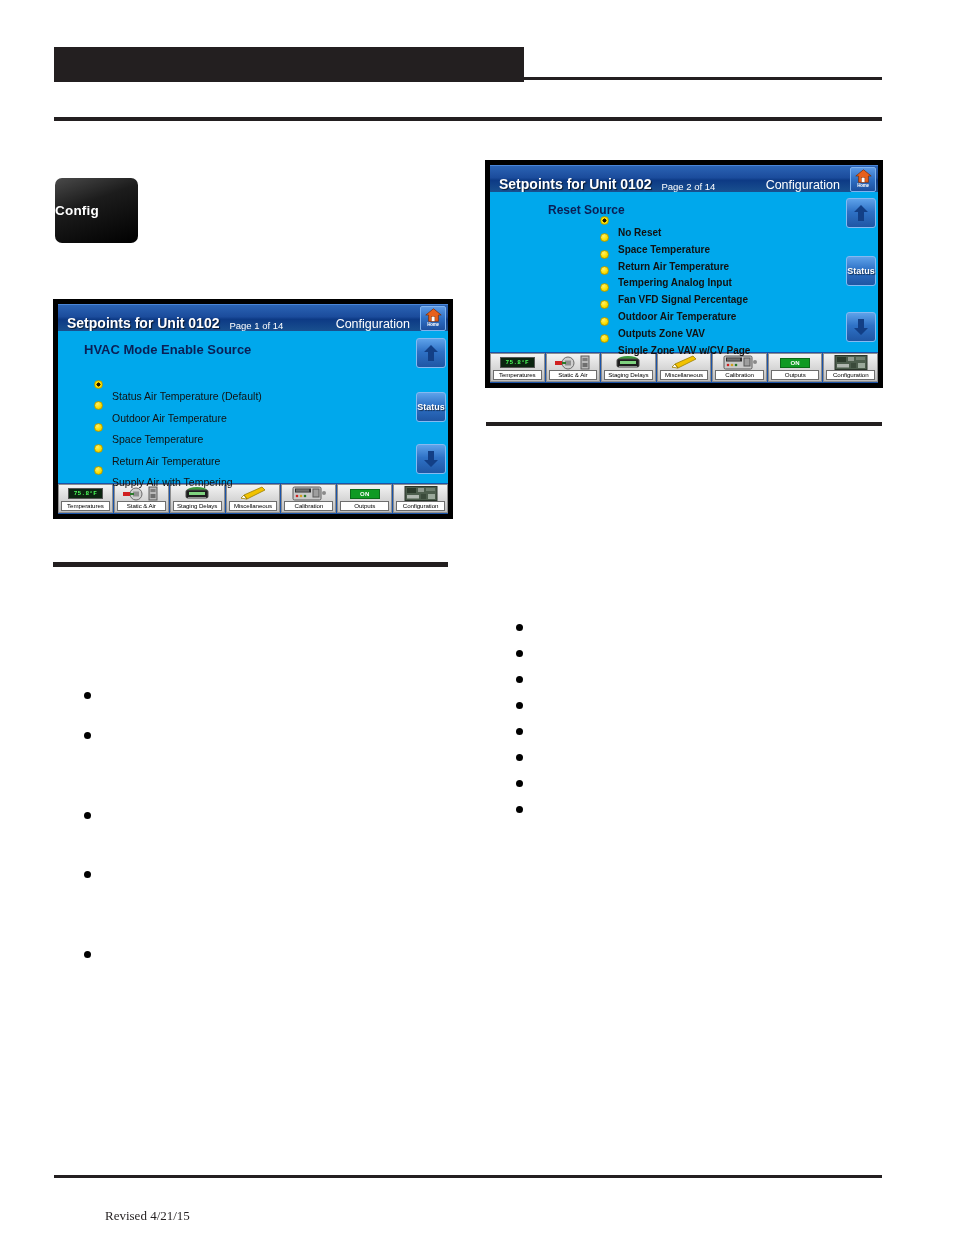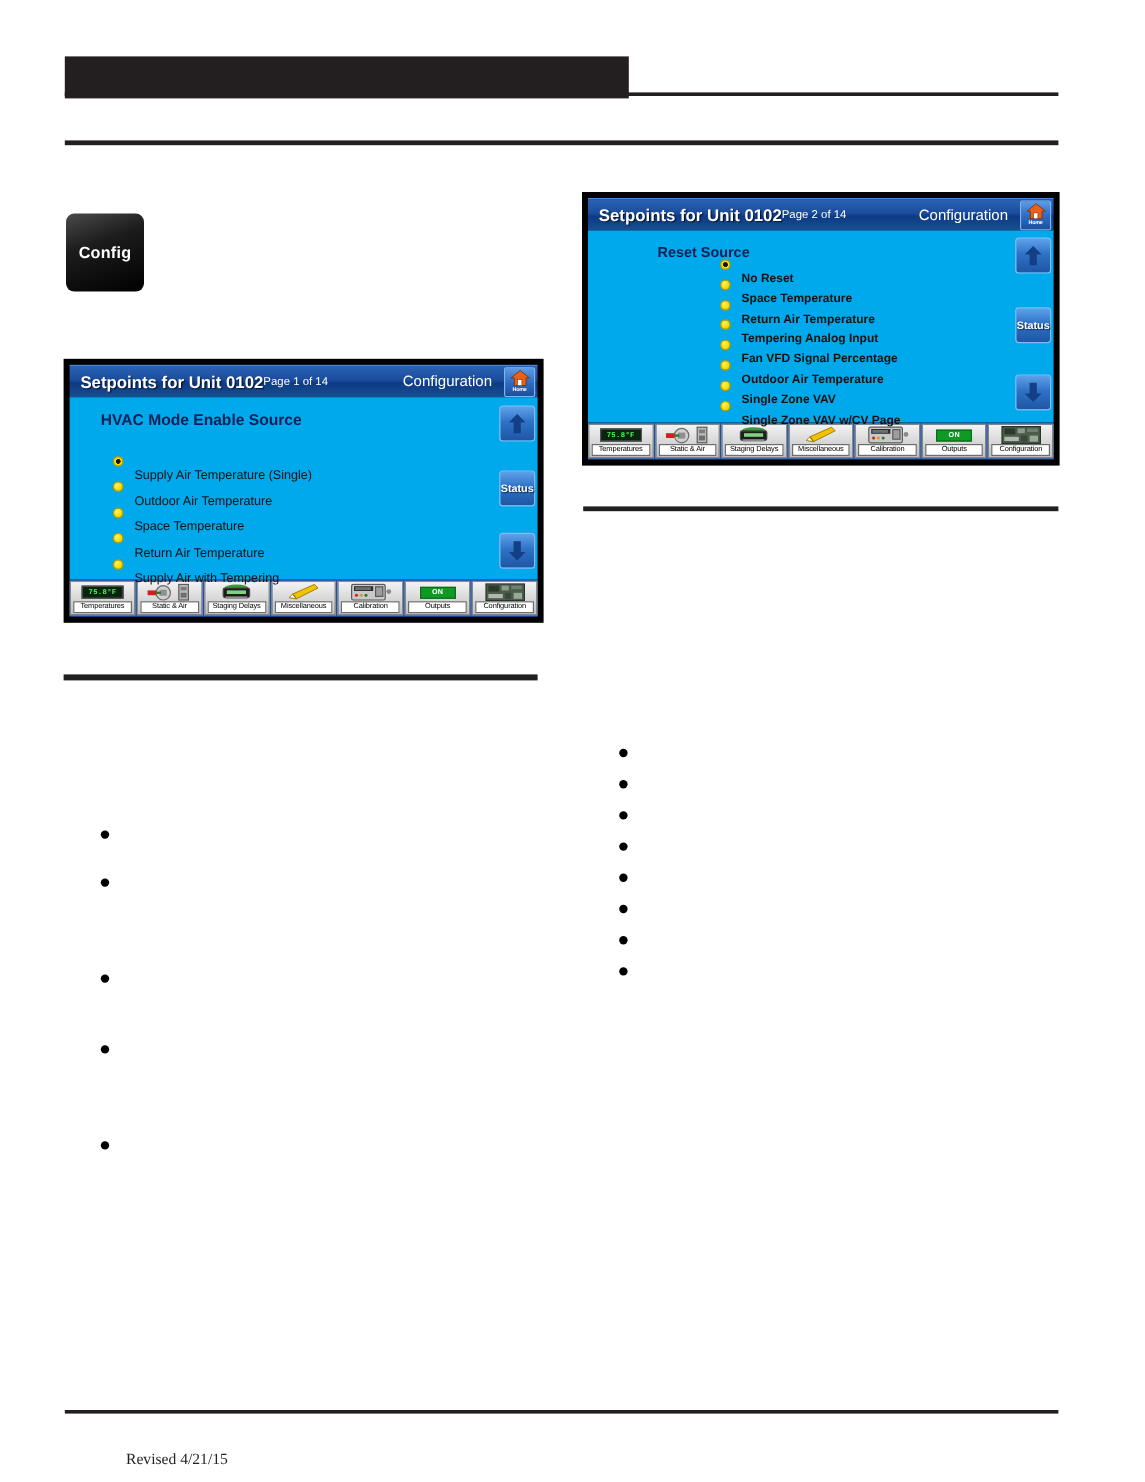--- a/index.html
+++ b/index.html
@@ -26,29 +26,29 @@
   }
   .rule-top-full   { left: 54px;  top: 77px;  width: 828px; height: 3px; }
   .rule-head       { left: 54px;  top: 117px; width: 828px; height: 4px; }
   .rule-left-mid   { left: 53px;  top: 562px; width: 395px; height: 5px; }
   .rule-right-mid  { left: 486px; top: 422px; width: 396px; height: 4px; }
   .rule-footer     { left: 54px;  top: 1175px; width: 828px; height: 3px; }
 
   .config-chip {
     position: absolute;
     left: 55px; top: 178px;
-    width: 65px; height: 65px;
+    width: 83px; height: 65px;
     border-radius: 7px;
     background: linear-gradient(160deg, #4a4a4a 0%, #1c1c1c 38%, #000 100%);
     color: #ffffff;
     font-size: 13.5px;
     font-weight: bold;
     display: flex;
     align-items: center;
-    justify-content: center;
+    justify-content: flex-start;
     letter-spacing: .2px;
   }
 
   .footer-text {
     position: absolute;
     left: 105px; top: 1188px;
     font-family: "Liberation Serif", serif;
     font-size: 13px;
     color: #231f20;
     margin-top: 20px;
@@ -70,34 +70,35 @@
     background: #000000;
     border: 1px solid #000;
     padding: 3px 3px 3px 3px;
     box-shadow: 0 0 0 1px #000;
   }
   .hmi-header {
     position: relative;
     height: 27px;
     background: linear-gradient(180deg, #2b63b4 0%, #1b4c9c 45%, #0d3a85 55%, #19508f 100%);
     display: flex;
-    align-items: center;
+    align-items: flex-end;
     border-top: 1px solid #4a86d8;
   }
   .hmi-title {
     color: #ffffff;
     font-weight: bold;
     font-size: 14px;
     margin-left: 9px;
     text-shadow: 1px 1px 1px rgba(0,0,0,.7);
     white-space: nowrap;
   }
   .hmi-page {
     color: #ffffff;
     font-size: 9.5px;
+    margin-left: 10px;
     white-space: nowrap;
   }
   .hmi-section {
     color: #ffffff;
     font-size: 12.5px;
     position: absolute;
     right: 38px;
     white-space: nowrap;
   }
   .home-btn {
@@ -270,21 +271,21 @@
         <rect x="9" y="12" width="5" height="7" fill="#ffffff" stroke="#7a2d05" stroke-width=".6"></rect>
       </svg>
       <span class="home-label">Home</span>
     </div>
   </div>
   <div class="hmi-body" style="height:152px;text-align:right;">
     <div class="opt-heading" style="left:26px; top:11px; font-size:13px;">HVAC Mode Enable Source</div>
     <div id="p0-options">
         <div class="opt-row" style="left: 36px; top: 35px; font-size: 10.5px;">
           <span class="radio sel"></span>
-          <span class="opt-label">Supply Air Temperature (Single)</span>
+          <span class="opt-label">Status Air Temperature (Default)</span>
         </div>
         <div class="opt-row" style="left: 36px; top: 56.5px; font-size: 10.5px;">
           <span class="radio"></span>
           <span class="opt-label">Outdoor Air Temperature</span>
         </div>
         <div class="opt-row" style="left: 36px; top: 78px; font-size: 10.5px;">
           <span class="radio"></span>
           <span class="opt-label">Space Temperature</span>
         </div>
         <div class="opt-row" style="left: 36px; top: 99.5px; font-size: 10.5px;">
@@ -425,21 +426,21 @@
         <div class="opt-row" style="left: 110px; top: 78.2px; font-size: 10px;">
           <span class="radio"></span>
           <span class="opt-label" style="font-weight: bold;">Fan VFD Signal Percentage</span>
         </div>
         <div class="opt-row" style="left: 110px; top: 95px; font-size: 10px;">
           <span class="radio"></span>
           <span class="opt-label" style="font-weight: bold;">Outdoor Air Temperature</span>
         </div>
         <div class="opt-row" style="left: 110px; top: 111.8px; font-size: 10px;">
           <span class="radio"></span>
-          <span class="opt-label" style="font-weight: bold;">Single Zone VAV</span>
+          <span class="opt-label" style="font-weight: bold;">Outputs Zone VAV</span>
         </div>
         <div class="opt-row" style="left: 110px; top: 128.6px; font-size: 10px;">
           <span class="radio"></span>
           <span class="opt-label" style="font-weight: bold;">Single Zone VAV w/CV Page</span>
         </div>
       </div>
     <div class="nav-btn" style="left:356px; top:6px; width:30px; height:30px;">
       <svg width="16" height="18" viewBox="0 0 16 18">
         <polygon points="8,1 15,8 11,8 11,17 5,17 5,8 1,8" fill="#123f86"></polygon>
       </svg>

